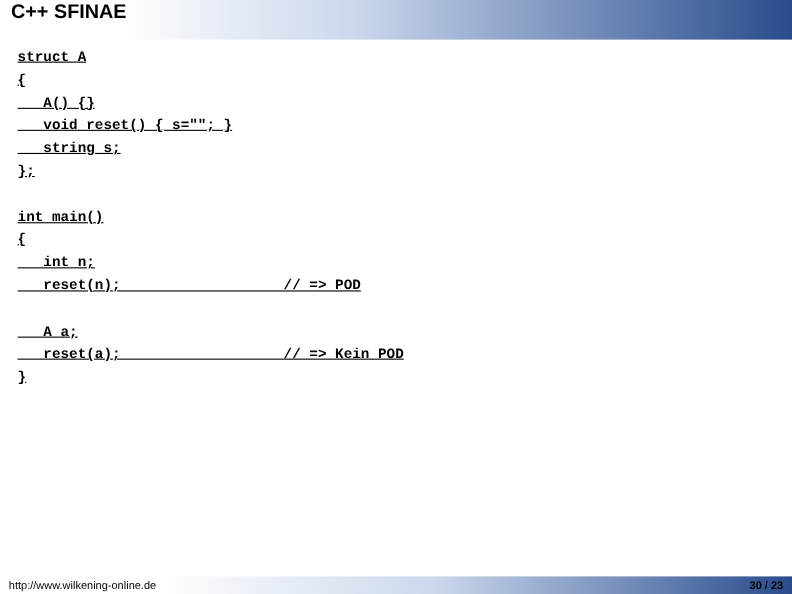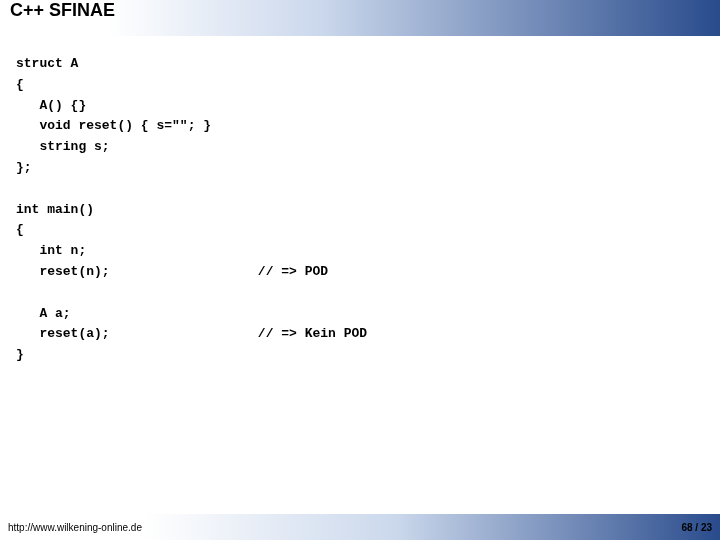--- a/index.html
+++ b/index.html
@@ -18,34 +18,35 @@
   display: flex;
   align-items: flex-start;
   padding-left: 10px;
 }
 .title-bar h1 {
   font-size: 18px;
   font-weight: bold;
   color: #000;
 }
 .content {
-  padding: 18px 16px;
+  padding: 6px 16px;
   font-family: "Courier New", monospace;
   font-size: 13px;
   font-weight: bold;
   line-height: 1.6;
   color: #000;
   white-space: pre;
+  text-decoration: underline;
 }
 .footer {
   position: absolute;
   bottom: 0;
   left: 0;
   right: 0;
-  height: 26px;
+  height: 16px;
   background: linear-gradient(90deg, #ffffff 0%, #ffffff 20%, #cbd8ec 55%, #294b8c 100%);
   display: flex;
   justify-content: space-between;
   align-items: center;
   padding: 0 8px;
   font-size: 10px;
   color: #000;
 }
 .footer .right { color: #000; font-weight: bold; }
 </style>
@@ -68,15 +69,15 @@
    int n;
    reset(n);                   // =&gt; POD
 
    A a;
    reset(a);                   // =&gt; Kein POD
 }</div>
 
 <div class="footer">
   <span>http://www.wilkening-online.de</span>
   <span class="right">
-    <span>68</span><span> / </span><span>23</span>
+    <span>30</span><span> / </span><span>23</span>
   </span>
 </div>
 
 </body></html>

